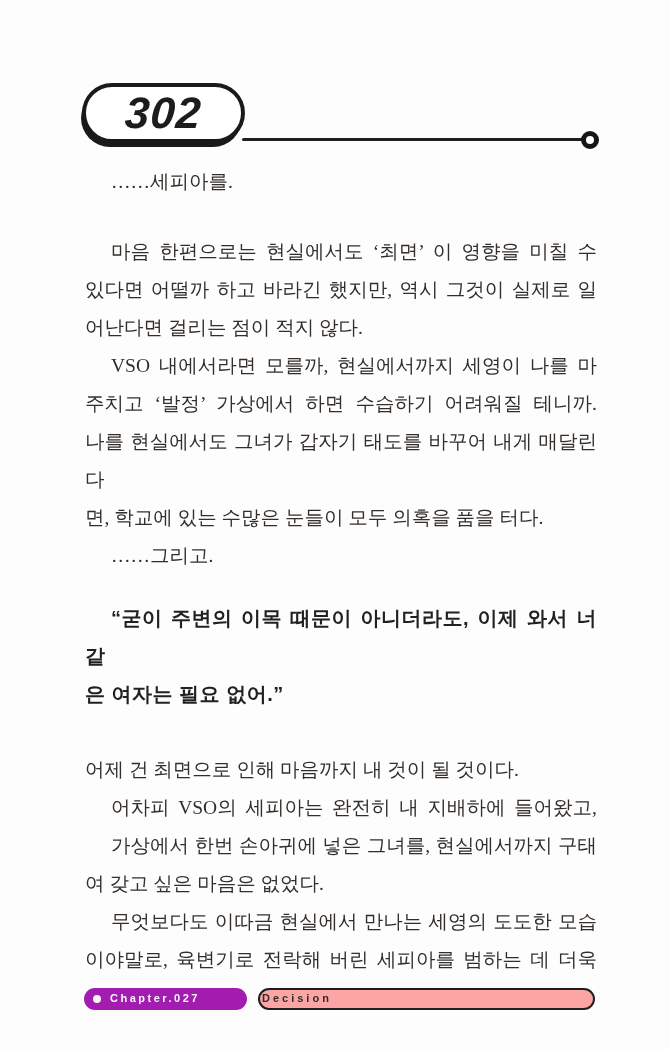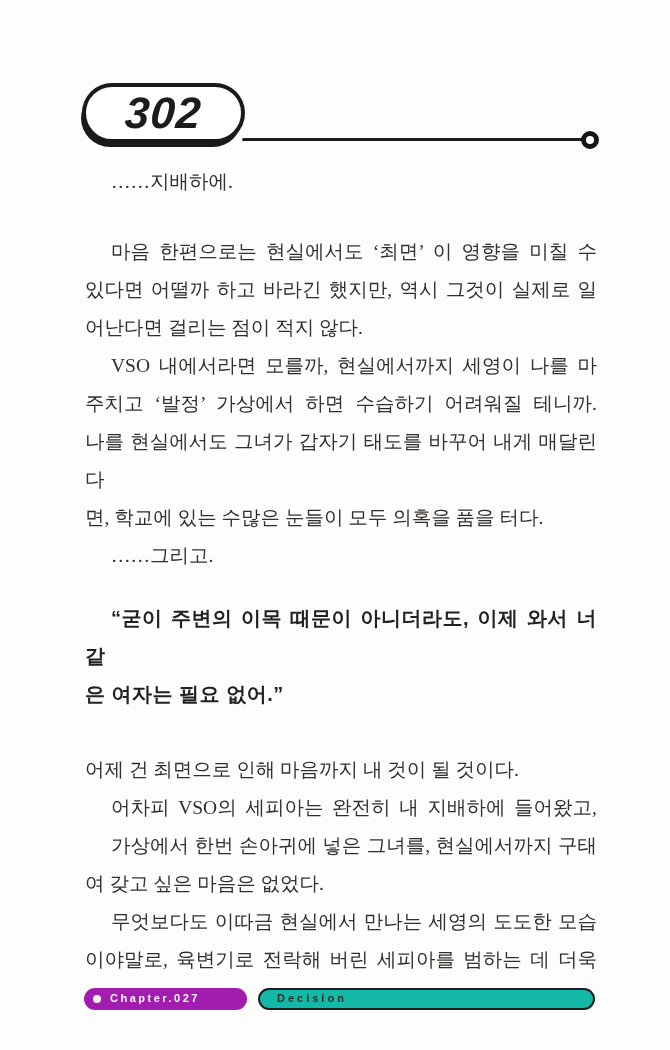--- a/index.html
+++ b/index.html
@@ -96,26 +96,26 @@
     font-family: "Liberation Sans", "DejaVu Sans", sans-serif;
     font-size: 11px; font-weight: 700;
     letter-spacing: 2.5px;
     color: #fafafa;
     line-height: 1;
     padding-bottom: 1px;
   }
   .title-pill {
     position: absolute; left: 258px; top: 988px;
     width: 337px; height: 22px;
-    background: #14b8a6;
+    background: #fca5a5;
     border: 2px solid #1f1f1f;
     border-radius: 12px;
     box-sizing: border-box;
     display: flex; align-items: center;
-    padding-left: 17px;
+    padding-left: 2px;
   }
   .title-label {
     font-family: "Liberation Sans", "DejaVu Sans", sans-serif;
     font-size: 11px; font-weight: 700;
     letter-spacing: 3px;
     color: #2e2e2e;
     line-height: 1;
     padding-bottom: 1px;
   }
 </style>
@@ -126,21 +126,21 @@
 
   <div class="page-number-pill">
     <span class="page-number">302</span>
   </div>
   <div class="header-rule"></div>
   <div class="header-ring"></div>
 
   <main class="body-text">
 
     <p class="para">
-      <span class="line indent">……지배하에.</span>
+      <span class="line indent">……세피아를.</span>
     </p>
 
     <p class="para mt40">
       <span class="line indent full">마음 한편으로는 현실에서도 ‘최면’ 이 영향을 미칠 수</span>
       <span class="line full">있다면 어떨까 하고 바라긴 했지만, 역시 그것이 실제로 일</span>
       <span class="line">어난다면 걸리는 점이 적지 않다.</span>
     </p>
 
     <p class="para">
       <span class="line indent full">VSO 내에서라면 모를까, 현실에서까지 세영이 나를 마</span>

